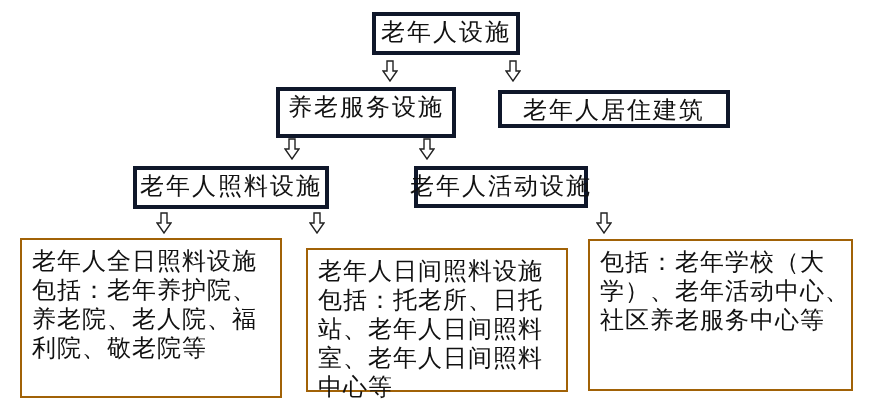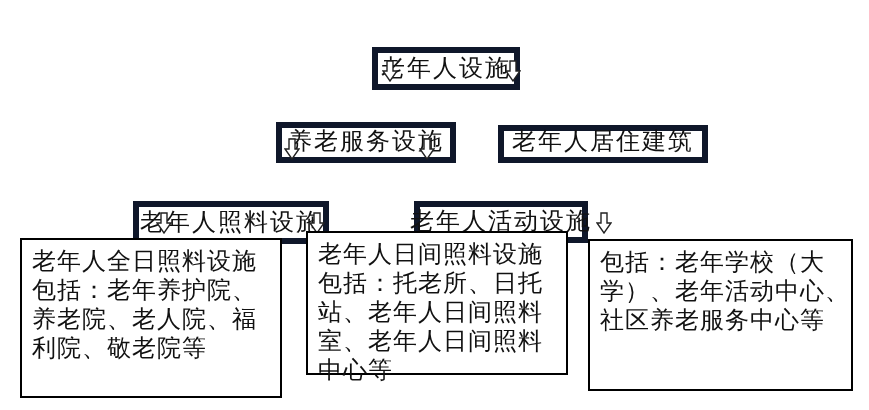--- a/index.html
+++ b/index.html
@@ -8,56 +8,55 @@
     width: 869px;
     height: 410px;
     background: #ffffff;
     font-family: "Liberation Serif", "DejaVu Serif", serif;
     color: #111111;
     overflow: hidden;
   }
   .node {
     position: absolute;
     box-sizing: border-box;
-    border: 6px solid #0f172a;
+    border: 4px solid #0f172a;
     background: #ffffff;
     display: flex;
-    align-items: flex-end;
+    align-items: flex-start;
     justify-content: center;
     font-size: 24px;
     letter-spacing: 2px;
     white-space: nowrap;
-    margin-top: 35px;
   }
   .leaf {
     position: absolute;
     box-sizing: border-box;
-    border: 2px solid #000000;
+    border: 2px solid #a16207;
     background: #ffffff;
     font-size: 24px;
     letter-spacing: 1px;
     line-height: 29px;
     padding: 7px 8px 18px 10px;
     text-align: left;
   }
   .leaf .line { white-space: nowrap; }
   .leaf .line.bold { font-weight: normal; }
   .arrow {
     position: absolute;
     width: 16px;
     height: 22px;
   }
   
   #root         { left: 372px; top: 12px;  width: 148px; height: 43px; }
-  #service      { left: 276px; top: 87px;  width: 180px; height: 41px; }
-  #residential  { left: 498px; top: 90px;  width: 210px; height: 38px; }
+  #service      { left: 276px; top: 87px;  width: 180px; height: 51px; }
+  #residential  { left: 498px; top: 90px;  width: 232px; height: 38px; }
   #care         { left: 133px; top: 166px; width: 196px; height: 43px; }
   #activity     { left: 414px; top: 166px; width: 174px; height: 42px; }
   #leaf-fullday { left: 20px;  top: 238px; width: 262px; height: 160px; }
-  #leaf-daytime { left: 306px; top: 231px; width: 262px; height: 144px; }
+  #leaf-daytime { left: 306px; top: 248px; width: 262px; height: 144px; }
   #leaf-examples{ left: 588px; top: 239px; width: 265px; height: 152px; }
   
   #a1 { left: 382px; top: 60px; }
   #a2 { left: 505px; top: 60px; }
   #a3 { left: 284px; top: 138px; }
   #a4 { left: 419px; top: 138px; }
   #a5 { left: 156px; top: 212px; }
   #a6 { left: 309px; top: 212px; }
   #a7 { left: 596px; top: 212px; }
 </style>

